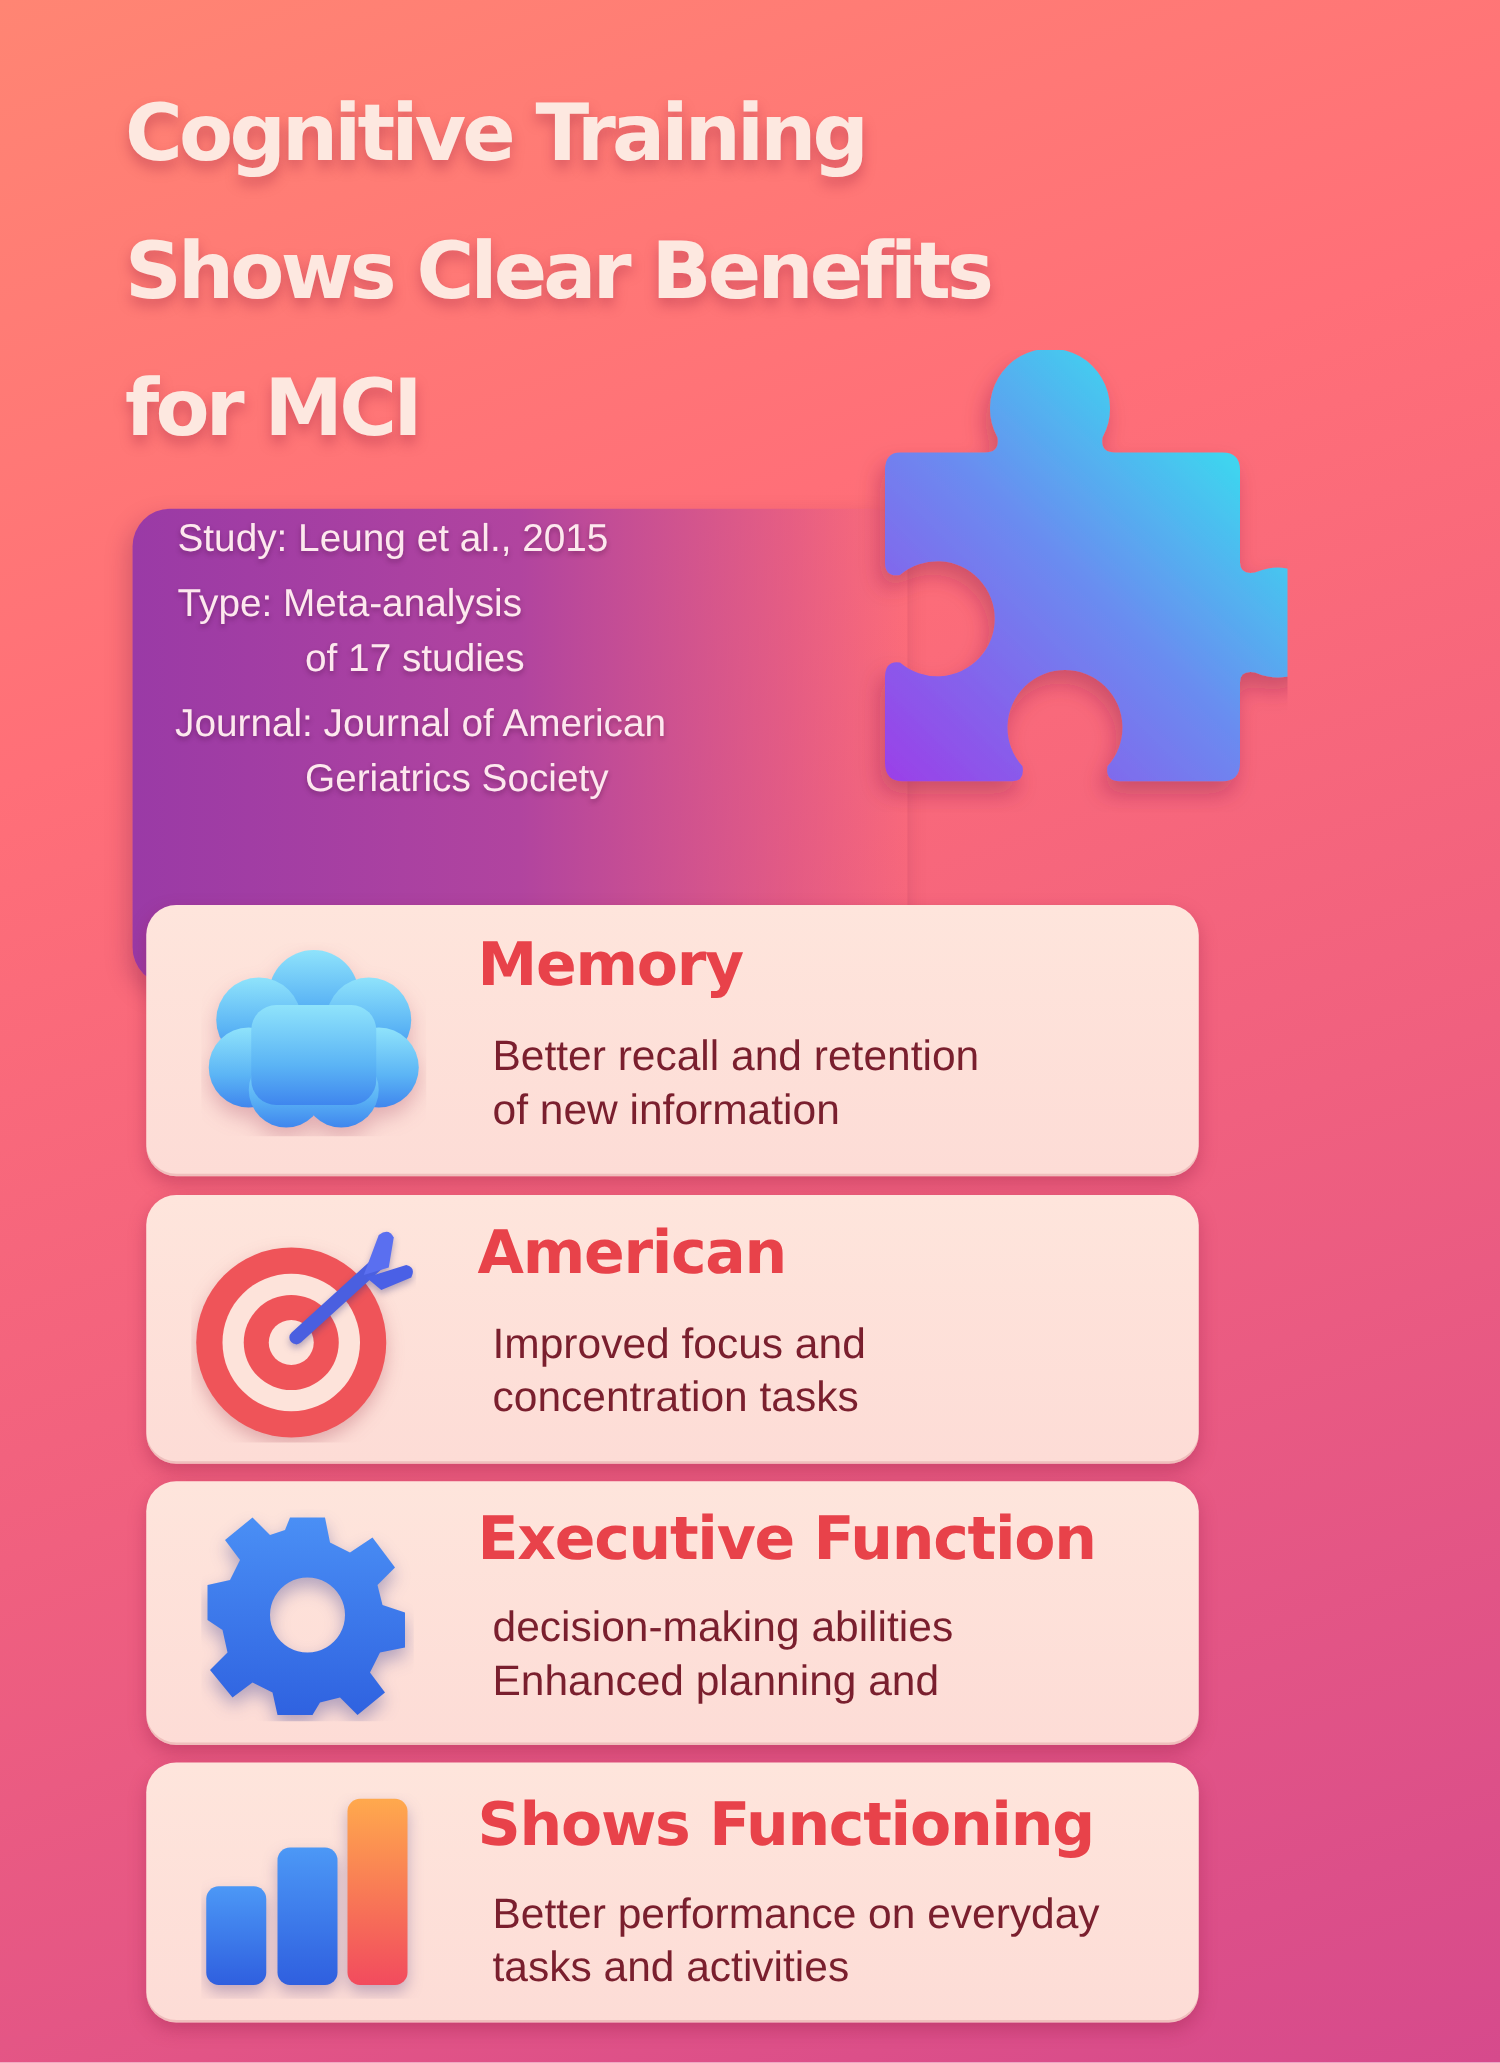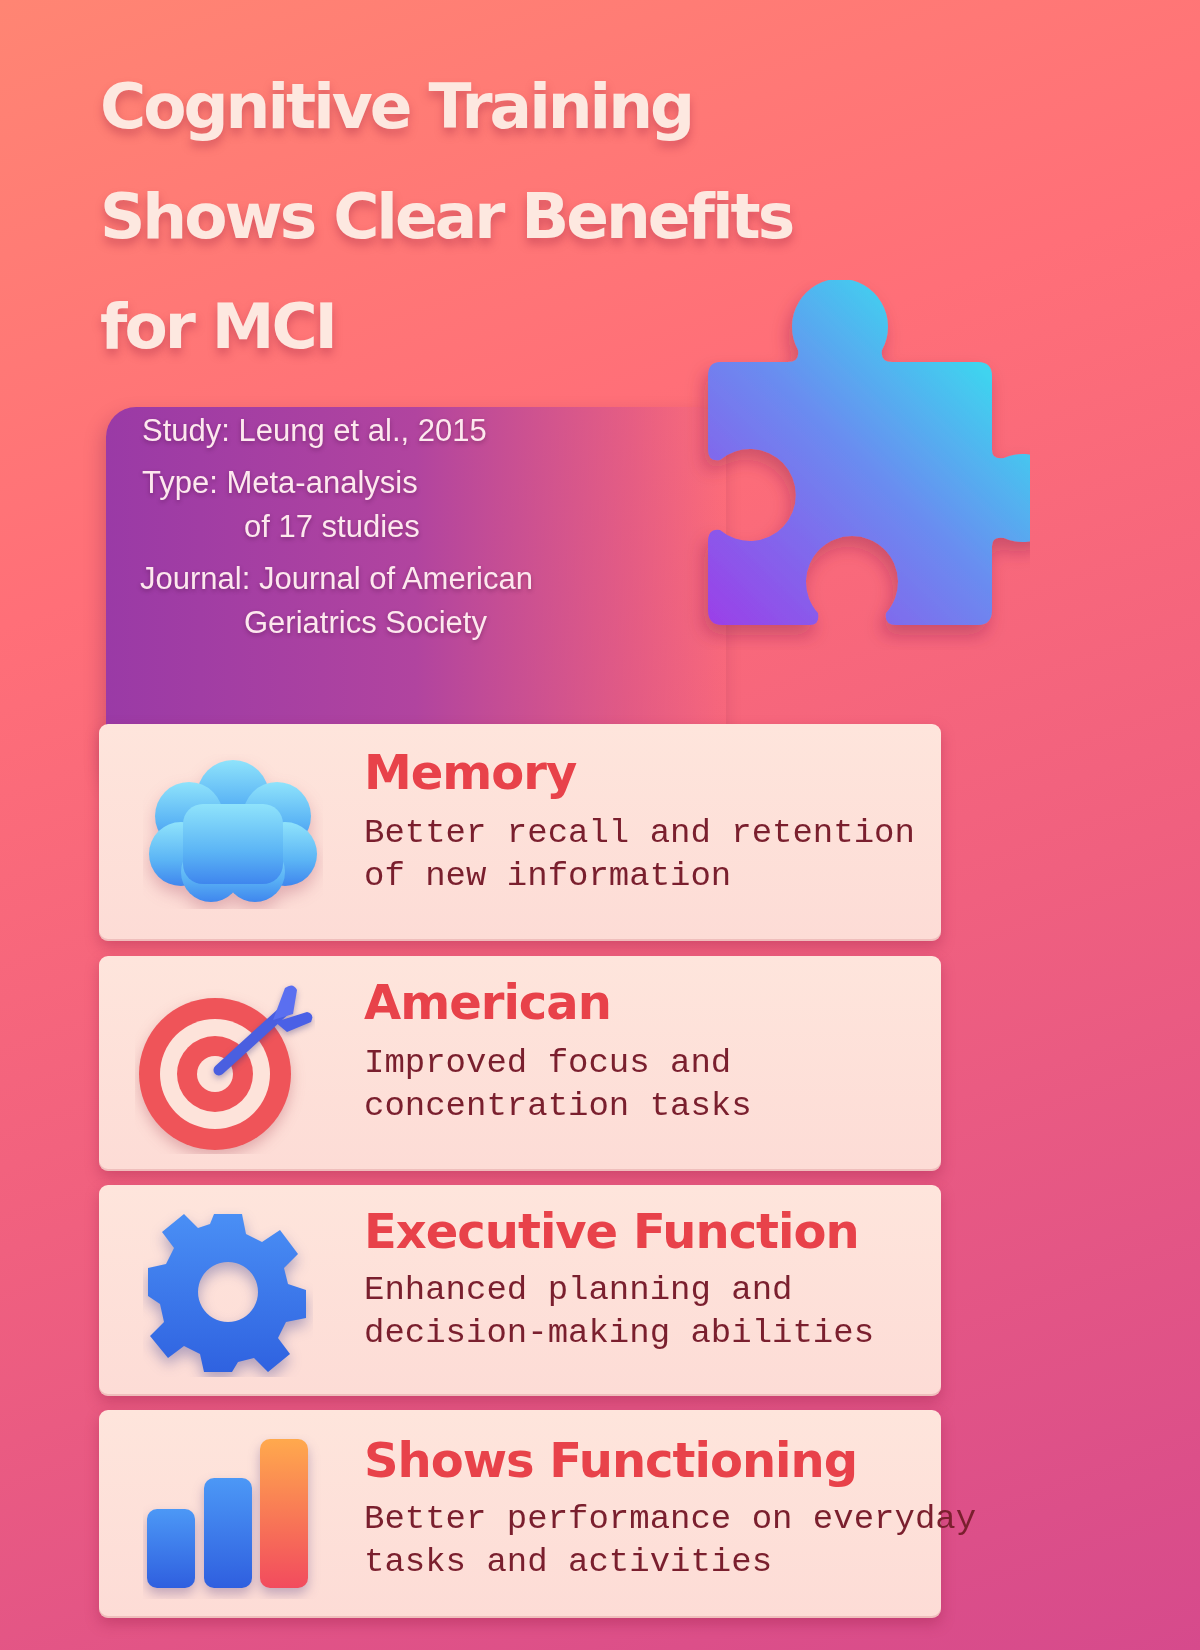--- a/index.html
+++ b/index.html
@@ -25,34 +25,34 @@
   }
   .info-line {
     position: absolute; color: #fde8ee; font-size: 31px;
     font-family: "Liberation Sans", sans-serif;
     text-shadow: 0 2px 4px rgba(60, 10, 50, 0.35); white-space: nowrap;
   }
 
   .puzzle { position: absolute; left: 660px; top: 280px; width: 370px; height: 370px; }
 
   .card {
-    position: absolute; left: 99px; width: 842px;
+    position: absolute; left: 117px; width: 842px;
     background: linear-gradient(180deg, #fee5dc 0%, #fddcd6 100%);
-    border-radius: 9px;
+    border-radius: 24px;
     box-shadow: 0 6px 14px rgba(150, 30, 70, 0.35), inset 0 -2px 0 rgba(200, 100, 110, 0.25);
   }
   .card-icon { position: absolute; }
   .card-title {
     position: absolute; left: 265px; margin: 0;
     font-family: "DejaVu Sans", sans-serif; font-weight: bold;
     font-size: 48px; letter-spacing: -1px; color: #e8424a; white-space: nowrap;
   }
   .card-desc {
-    position: absolute; left: 265px; margin: 0;
-    font-family: Liberation Mono, monospace;
+    position: absolute; left: 265px; margin: 12px;
+    font-family: Liberation Sans, sans-serif;
     font-size: 34px; line-height: 43px; color: #7a1f2e;
   }
   .card-desc span { display: block; white-space: nowrap; }
 </style>
 </head>
 <body>
 
 <h1 class="title">
   <span>Cognitive Training</span>
   <span>Shows Clear Benefits</span>
@@ -146,22 +146,22 @@
         <stop offset="1" stop-color="#2f62e0"></stop>
       </linearGradient>
     </defs>
     <g style="filter: drop-shadow(0 7px 7px rgba(40,50,140,0.35));">
       <path fill="url(#gr)" fill-rule="evenodd" d="M -14 -78 L 14 -78 L 18 -58 L 34 -50 L 52 -62 L 70 -38 L 56 -24 L 60 -8 L 78 -2 L 78 26 L 58 30 L 50 46 L 62 62 L 40 80 L 26 66 L 10 70 L 4 80 L -24 80 L -28 62 L -44 54 L -60 66 L -78 44 L -64 30 L -68 12 L -80 4 L -80 -24 L -62 -28 L -54 -44 L -66 -60 L -44 -78 L -30 -64 L -18 -68 Z
            M 0 -30 A 30 30 0 1 0 0.01 -30 Z"></path>
     </g>
   </svg>
   <h2 class="card-title" style="top:18px;">Executive Function</h2>
   <p class="card-desc" style="top:84px;">
+    <span>decision-making abilities</span>
     <span>Enhanced planning and</span>
-    <span>decision-making abilities</span>
   </p>
 </div>
 
 <div class="card" style="top:1410px; height:208px;">
   <svg class="card-icon" style="left:44px; top:24px;" width="180" height="165" viewBox="0 0 180 165">
     <defs>
       <linearGradient id="bb" x1="0" y1="0" x2="0" y2="1">
         <stop offset="0" stop-color="#4c98f6"></stop>
         <stop offset="1" stop-color="#2f5fdf"></stop>
       </linearGradient>

